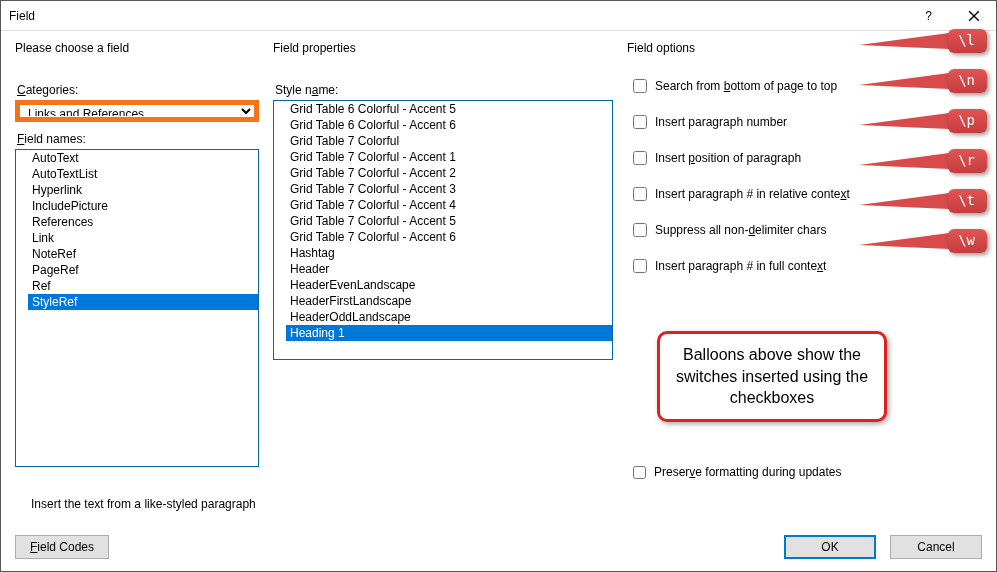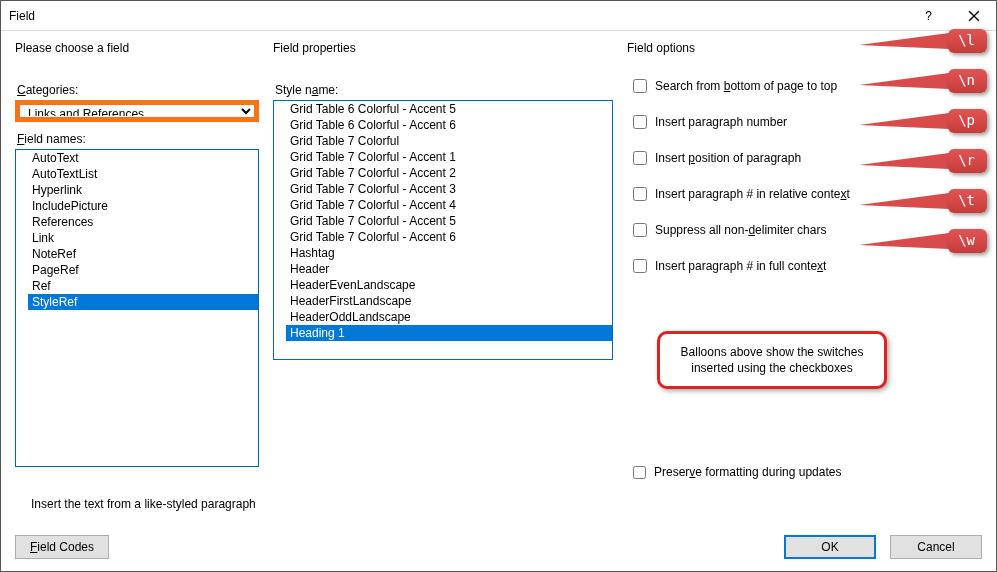--- a/index.html
+++ b/index.html
@@ -33,21 +33,21 @@
   .desc-block { margin-top: 6px; }
   .desc-text { padding: 4px 0 0 16px; }
   .button-row { display: flex; justify-content: space-between; align-items: center; margin-top: 24px; }
   .btn { min-width: 92px; height: 24px; border: 1px solid #adadad; background: #e1e1e1; cursor: pointer; padding: 0 14px; }
   .btn.ok { border: 2px solid #0078d7; background: #e1e1e1; }
   .right-buttons { display: flex; gap: 14px; }
   
   .balloon { position: absolute; right: -5px; display: flex; align-items: center; }
   .balloon .tail { width: 0; height: 0; border-top: 12px solid transparent; border-bottom: 4px solid transparent; border-right: 90px solid #d94b4b; margin-right: -1px; }
   .balloon .bubble { background: linear-gradient(#e15555,#c63b3b); color: #fff; border-radius: 6px; padding: 3px 12px 5px 10px; font-family: Consolas, monospace; font-size: 14px; box-shadow: 2px 2px 4px rgba(0,0,0,0.4); min-width: 34px; text-align: right; }
-  .callout { position: absolute; left: 656px; top: 300px; width: 230px; border: 3px solid #d22; border-radius: 10px; background: #fff; padding: 10px 10px; text-align: center; box-shadow: 2px 2px 5px rgba(0,0,0,0.35); font-size: 12px; line-height: 1.35; }
+  .callout { position: absolute; left: 656px; top: 300px; width: 230px; border: 3px solid #d22; border-radius: 10px; background: #fff; padding: 10px 10px; text-align: center; box-shadow: 2px 2px 5px rgba(0,0,0,0.35); font-size: 16px; line-height: 1.35; }
   svg.x-icon { width: 12px; height: 12px; }
 </style>
 </head>
 <body>
 
 <div class="dialog">
   <div class="titlebar">
     <div class="title">Field</div>
     <div class="tbtn">?</div>
     <div class="tbtn close">

